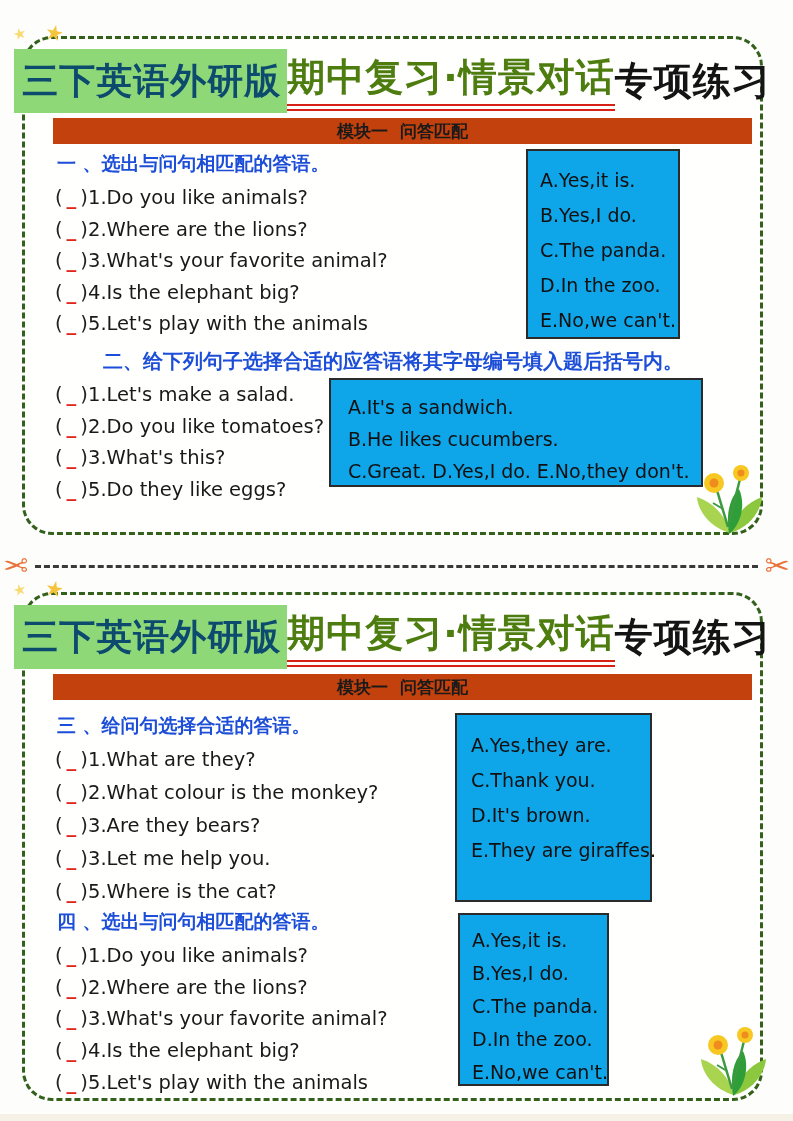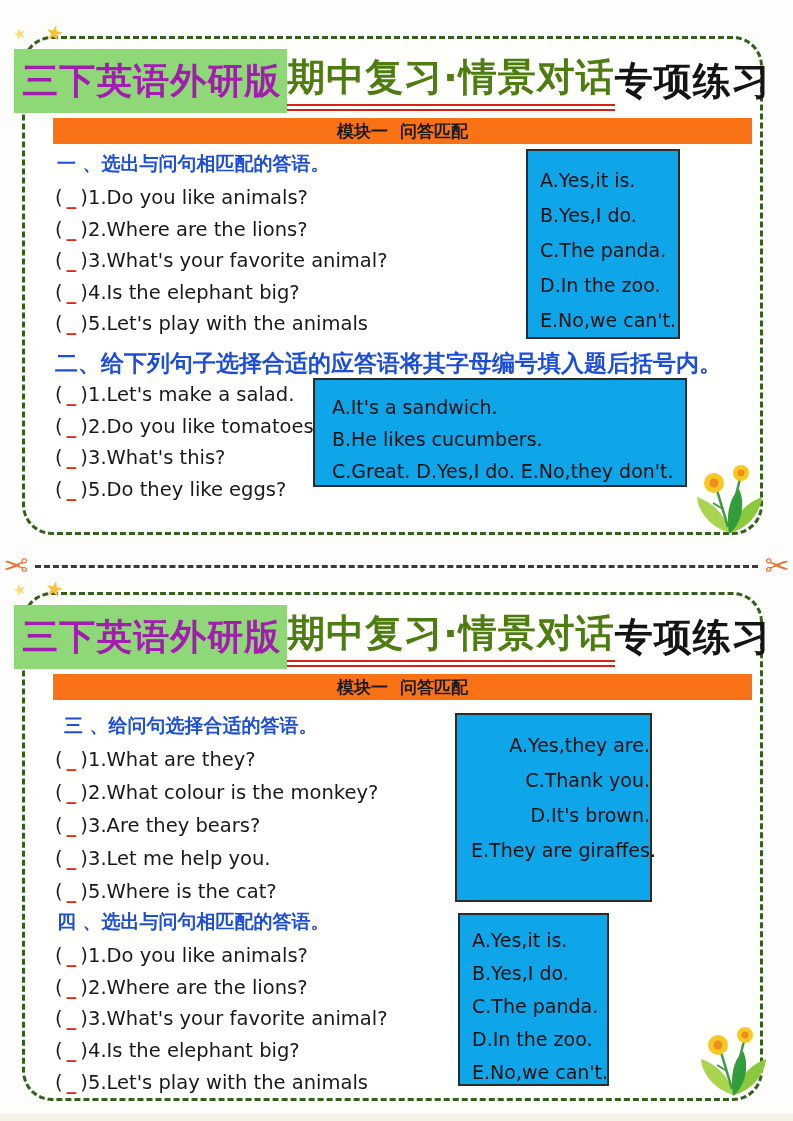--- a/index.html
+++ b/index.html
@@ -10,45 +10,45 @@
   #panel1 { top:36px; height:499px; }
   #panel2 { top:592px; height:509px; }
 
   .stars { position:absolute; top:-14px; left:-14px; width:90px; height:70px; pointer-events:none; }
   .st { position:absolute; line-height:1; }
   .st.s1 { left:2px; top:2px; font-size:15px; color:#f9da72; transform:rotate(-15deg); }
   .st.s2 { left:34px; top:-2px; font-size:21px; color:#f6c33c; transform:rotate(12deg); }
   .st.s3 { left:10px; top:26px; font-size:28px; color:#f5c038; transform:rotate(-12deg); }
 
   .title-row { position:absolute; top:10px; left:0; width:100%; display:flex; justify-content:center; align-items:center; white-space:pre; }
-  .title-hl { background:#8fd878; color:#a21caf; font-size:36px; font-weight:bold; padding:8px 6px 7px 8px; letter-spacing:1px; }
+  .title-hl { background:#8fd878; color:#0c4a6e; font-size:36px; font-weight:bold; padding:8px 6px 7px 8px; letter-spacing:1px; }
   .title-red { color:#4d7c0f; font-size:38px; font-weight:bold; border-bottom:7px double #d92015; padding-bottom:1px; letter-spacing:1px; }
   .title-bk { color:#141414; font-size:38px; font-weight:bold; letter-spacing:1px; }
 
-  .module-bar { position:absolute; top:79px; left:28px; right:8px; height:26px; background:#f97316; text-align:center; font-weight:bold; font-size:17px; line-height:26px; color:#1a1a1a; white-space:pre; }
+  .module-bar { position:absolute; top:79px; left:28px; right:8px; height:26px; background:#c2410c; text-align:center; font-weight:bold; font-size:17px; line-height:26px; color:#1a1a1a; white-space:pre; }
 
   .sec-heading { position:absolute; font-weight:bold; font-size:19px; color:#1d4ed8; white-space:pre; }
-  .sec-heading.long { font-size:23px; }
+  .sec-heading.long { font-size:20px;margin-left:48px; }
 
   .q-list { position:absolute; }
   .q-line { font-size:19.5px; color:#191919; white-space:pre; }
   .lh315 .q-line { height:31.5px; line-height:31.5px; }
   .lh330 .q-line { height:33px;  line-height:33px; }
   .lh317 .q-line { height:31.7px; line-height:31.7px; }
   .paren { color:#222; }
   .blank { color:#e0251a; padding:0 4px; font-weight:bold; }
 
   .ans-box { position:absolute; background:#0ea5e9; border:2px solid #2b2b2b; }
   .ans-box .opt { font-size:19px; color:#101010; white-space:pre; }
   #boxA { left:501px; top:110px; width:154px; height:190px; padding:12px 0 0 12px; }
   #boxA .opt { line-height:35px; }
-  #boxB { left:288px; top:339px; width:374px; height:109px; padding:11px 0 0 17px; }
+  #boxB { left:304px; top:339px; width:374px; height:109px; padding:11px 0 0 17px; }
   #boxB .opt { line-height:32px; }
   #boxC { left:430px; top:118px; width:197px; height:189px; padding:13px 0 0 14px; }
-  #boxC .opt { line-height:35px;text-align:right; }
+  #boxC .opt { line-height:35px; }
   #boxD { left:433px; top:318px; width:151px; height:173px; padding:9px 0 0 12px; }
   #boxD .opt { line-height:33px; }
 
   .flower { position:absolute; width:72px; height:78px; }
   #flower1 { left:668px; top:418px; }
   #flower2 { left:672px; top:424px; }
 
   .cut-line { position:absolute; top:548px; left:0; width:793px; height:36px; display:flex; align-items:center; }
   .scissors { color:#e8743b; font-size:30px; line-height:1; flex:0 0 auto; }
   .scissors.left { margin-left:3px; transform:scaleX(-1); }
@@ -132,21 +132,21 @@
     <span class="st s2">★</span>
     <span class="st s3">★</span>
   </div>
 
   <div class="title-row">
     <span class="title-hl">三下英语外研版</span><span class="title-red">期中复习·情景对话</span><span class="title-bk">专项练习</span>
   </div>
 
   <div class="module-bar">模块一  问答匹配</div>
 
-  <div class="sec-heading" style="top:118px; left:32px;margin-left:7px;">三 、给问句选择合适的答语。</div>
+  <div class="sec-heading" style="top:118px; left:32px;">三 、给问句选择合适的答语。</div>
 
   <div class="q-list lh330" style="top:148px; left:30px;">
     <div class="q-line"><span class="paren">(</span><span class="blank">_</span><span class="paren">)</span><span class="q-text">1.What are they?</span></div>
     <div class="q-line"><span class="paren">(</span><span class="blank">_</span><span class="paren">)</span><span class="q-text">2.What colour is the monkey?</span></div>
     <div class="q-line"><span class="paren">(</span><span class="blank">_</span><span class="paren">)</span><span class="q-text">3.Are they bears?</span></div>
     <div class="q-line"><span class="paren">(</span><span class="blank">_</span><span class="paren">)</span><span class="q-text">3.Let me help you.</span></div>
     <div class="q-line"><span class="paren">(</span><span class="blank">_</span><span class="paren">)</span><span class="q-text">5.Where is the cat?</span></div>
   </div>
 
   <div class="ans-box" id="boxC">

